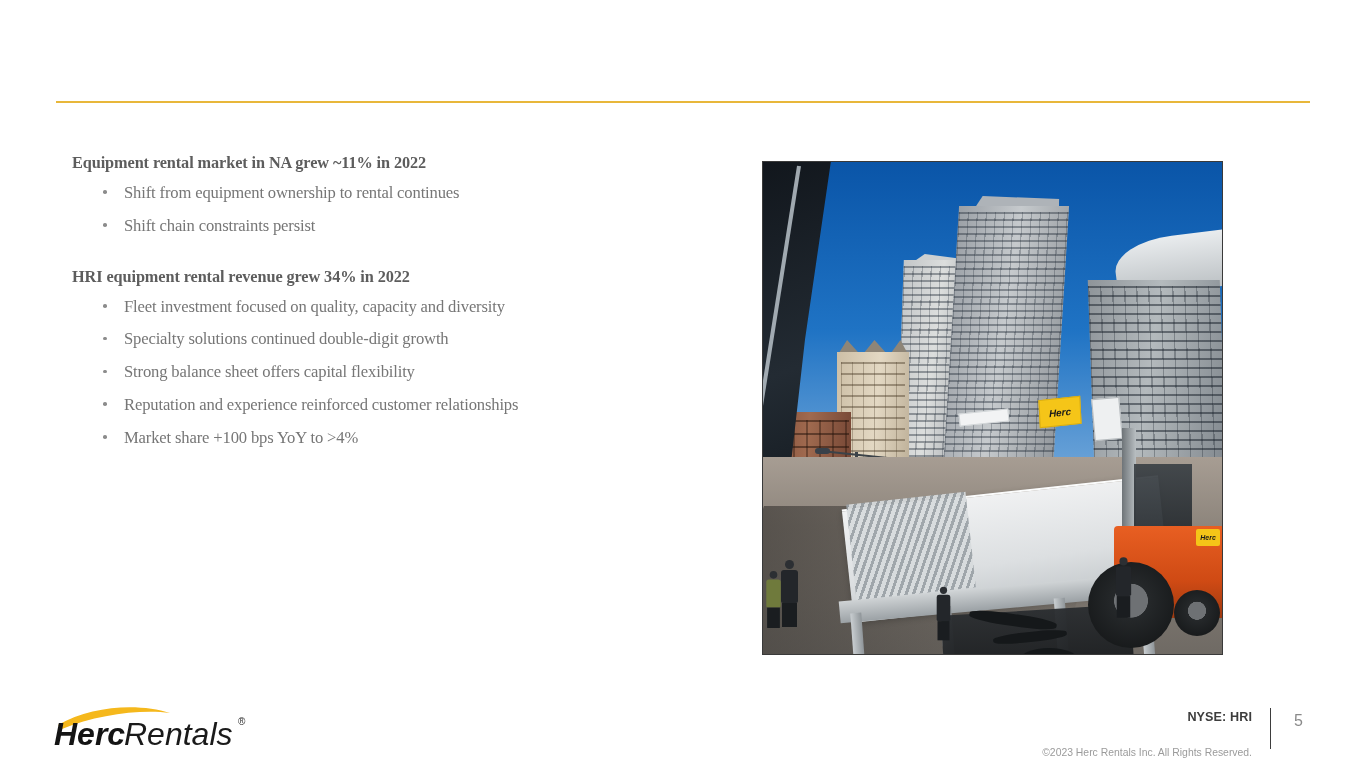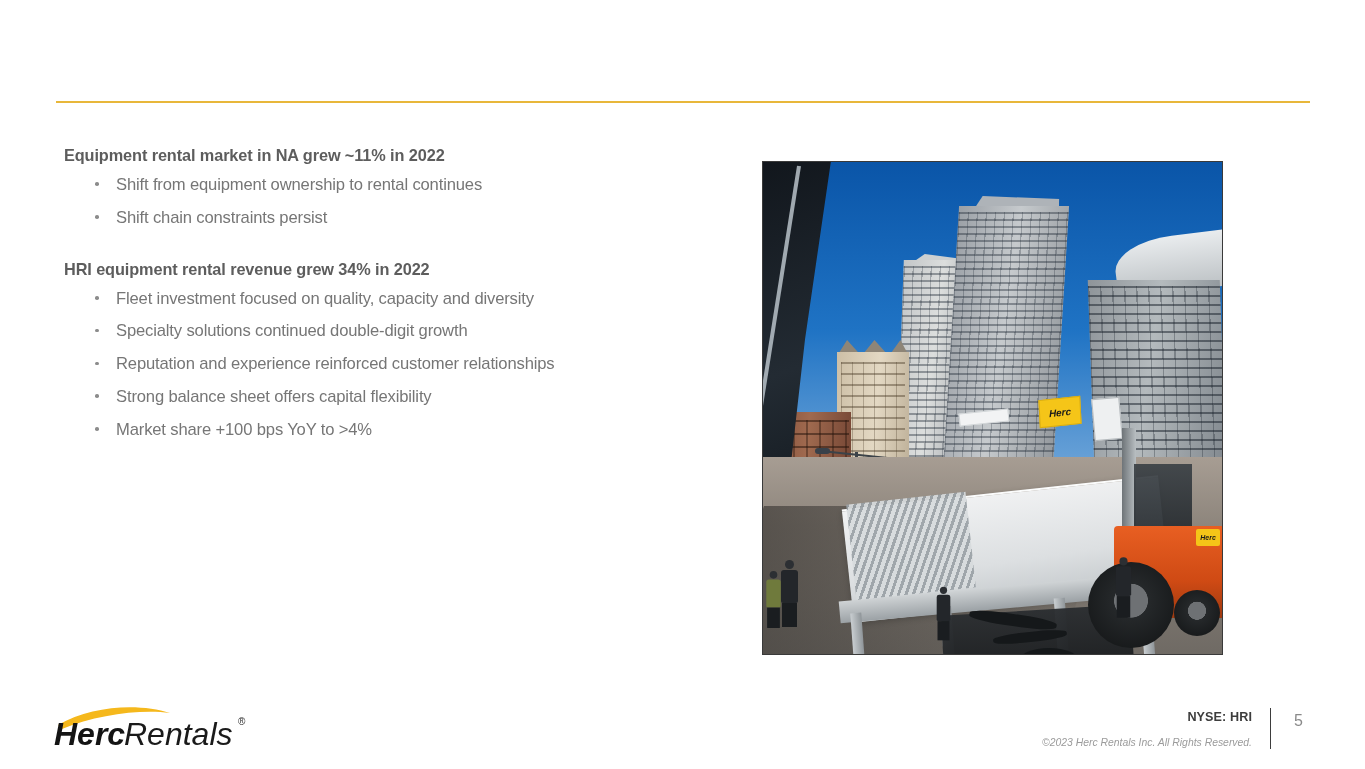--- a/index.html
+++ b/index.html
@@ -42,21 +42,21 @@
     background: #e8b73a;
   }
 
   
   .body-col {
     position: absolute;
     left: 64px;
     top: 145px;
     width: 672px;
   }
-  .section { margin: 0; }
+  .section { margin: 8px; font-family: Liberation Serif, serif; }
   .section + .section { margin-top: 29px; }
 
   .section-heading {
     font-size: 16.3px;
     font-weight: bold;
     color: #5d5d5d;
     line-height: 1.28;
     margin: 0 0 6px 0;
     letter-spacing: -0.1px;
   }
@@ -331,23 +331,22 @@
     font-size: 12.6px;
     font-weight: bold;
     color: #3d3d3d;
     line-height: 1.25;
     letter-spacing: 0.1px;
   }
   .copyright {
     font-size: 10.4px;
     color: #9b9b9b;
     line-height: 1.25;
-    margin-top: 10px;
+    margin-top: 20px;
     white-space: nowrap;
-    font-style: italic;
   }
   .page-divider {
     position: absolute;
     right: 94px;
     top: 708px;
     width: 1.4px;
     height: 41px;
     background: #3d3d3d;
   }
   .page-number {
@@ -374,22 +373,22 @@
         <li>Shift from equipment ownership to rental continues</li>
         <li>Shift chain constraints persist</li>
       </ul>
     </div>
 
     <div class="section">
       <div class="section-heading">HRI equipment rental revenue grew 34% in 2022</div>
       <ul class="bullets">
         <li>Fleet investment focused on quality, capacity and diversity</li>
         <li>Specialty solutions continued double-digit growth</li>
+        <li>Strong balance sheet offers capital flexibility</li>
         <li>Reputation and experience reinforced customer relationships</li>
-        <li>Strong balance sheet offers capital flexibility</li>
         <li>Market share +100 bps YoY to &gt;4%</li>
       </ul>
     </div>
 
   </div>
 
   <div class="photo-frame">
     <div class="photo-inner">
 
       <div class="sky"></div>

